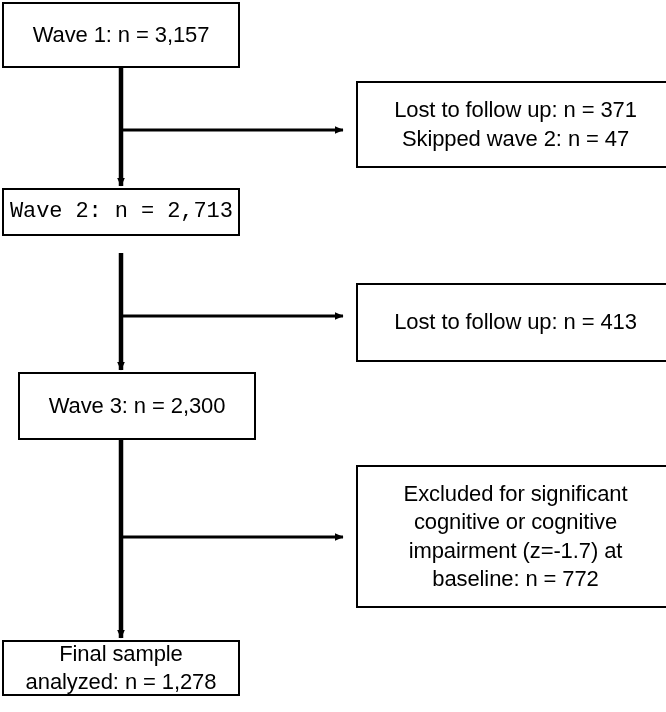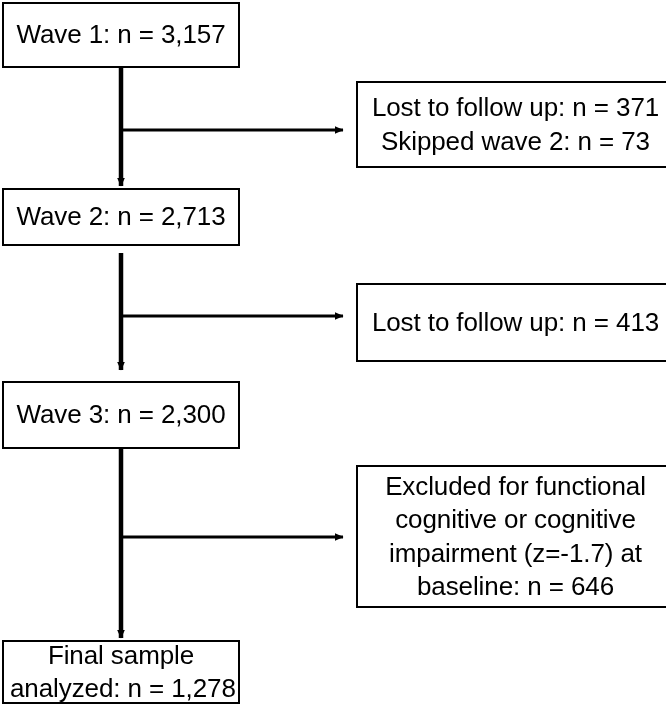--- a/index.html
+++ b/index.html
@@ -22,21 +22,21 @@
     position: absolute;
     box-sizing: border-box;
     border: 2px solid #000000;
     background: #ffffff;
     display: flex;
     align-items: center;
     justify-content: center;
     text-align: center;
     color: #000000;
     font-family: "Liberation Sans", sans-serif;
-    font-size: 26px;
+    font-size: 22px;
     line-height: 1.28;
     letter-spacing: -0.1px;
     padding: 6px 6px;
   }
   .node-box .lines {
     width: 100%;
   }
   .node-box .line {
     display: block;
     white-space: nowrap;
@@ -84,54 +84,54 @@
 
     <line x1="121" y1="537" x2="343" y2="537" stroke="#000000" stroke-width="3" marker-end="url(#arrowhead)"></line>
   </svg>
 
   <div class="node-box stage-box" style="top:2px; height:66px;">
     <span class="lines">
       <span class="line">Wave 1: n = 3,157</span>
     </span>
   </div>
 
-  <div class="node-box stage-box" style="top:188px; height:58px;">
+  <div class="node-box stage-box" style="top:188px; height:48px;font-family:Liberation Mono, monospace;">
     <span class="lines">
       <span class="line">Wave 2: n = 2,713</span>
     </span>
   </div>
 
-  <div class="node-box stage-box" style="top:381px; height:68px;">
+  <div class="node-box stage-box" style="top:372px; height:68px;margin-left:16px;">
     <span class="lines">
       <span class="line">Wave 3: n = 2,300</span>
     </span>
   </div>
 
-  <div class="node-box stage-box" style="top:640px; height:64px;">
+  <div class="node-box stage-box" style="top:640px; height:56px;">
     <span class="lines">
       <span class="line">Final sample</span>
       <span class="line">analyzed: n = 1,278</span>
     </span>
   </div>
 
   <div class="node-box excl-box" style="top:81px; height:87px;">
     <span class="lines">
       <span class="line">Lost to follow up: n = 371</span>
-      <span class="line">Skipped wave 2: n = 73</span>
+      <span class="line">Skipped wave 2: n = 47</span>
     </span>
   </div>
 
   <div class="node-box excl-box" style="top:283px; height:79px;">
     <span class="lines">
       <span class="line">Lost to follow up: n = 413</span>
     </span>
   </div>
 
   <div class="node-box excl-box" style="top:465px; height:143px;">
     <span class="lines">
-      <span class="line">Excluded for functional</span>
+      <span class="line">Excluded for significant</span>
       <span class="line">cognitive or cognitive</span>
       <span class="line">impairment (z=-1.7) at</span>
-      <span class="line">baseline: n = 646</span>
+      <span class="line">baseline: n = 772</span>
     </span>
   </div>
 
 </div>
 
 </body></html>

